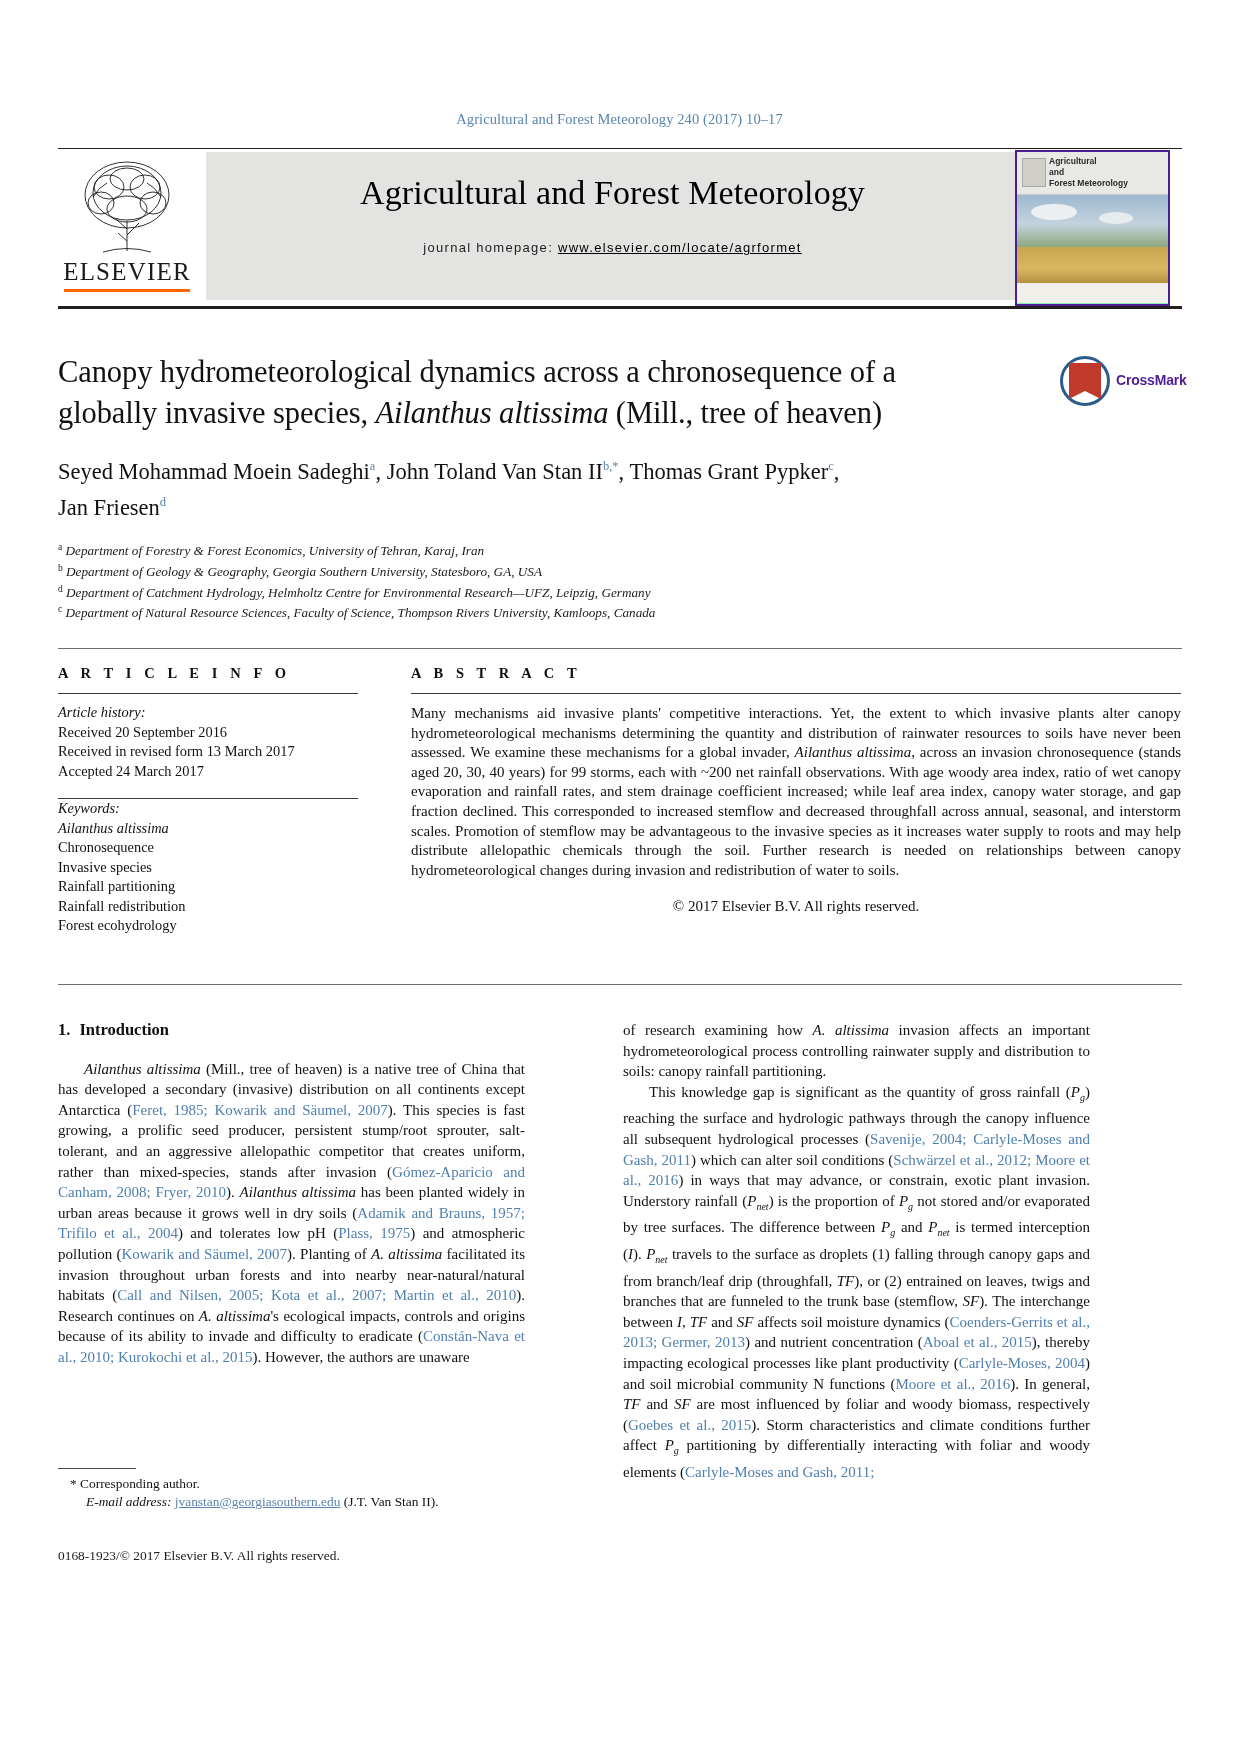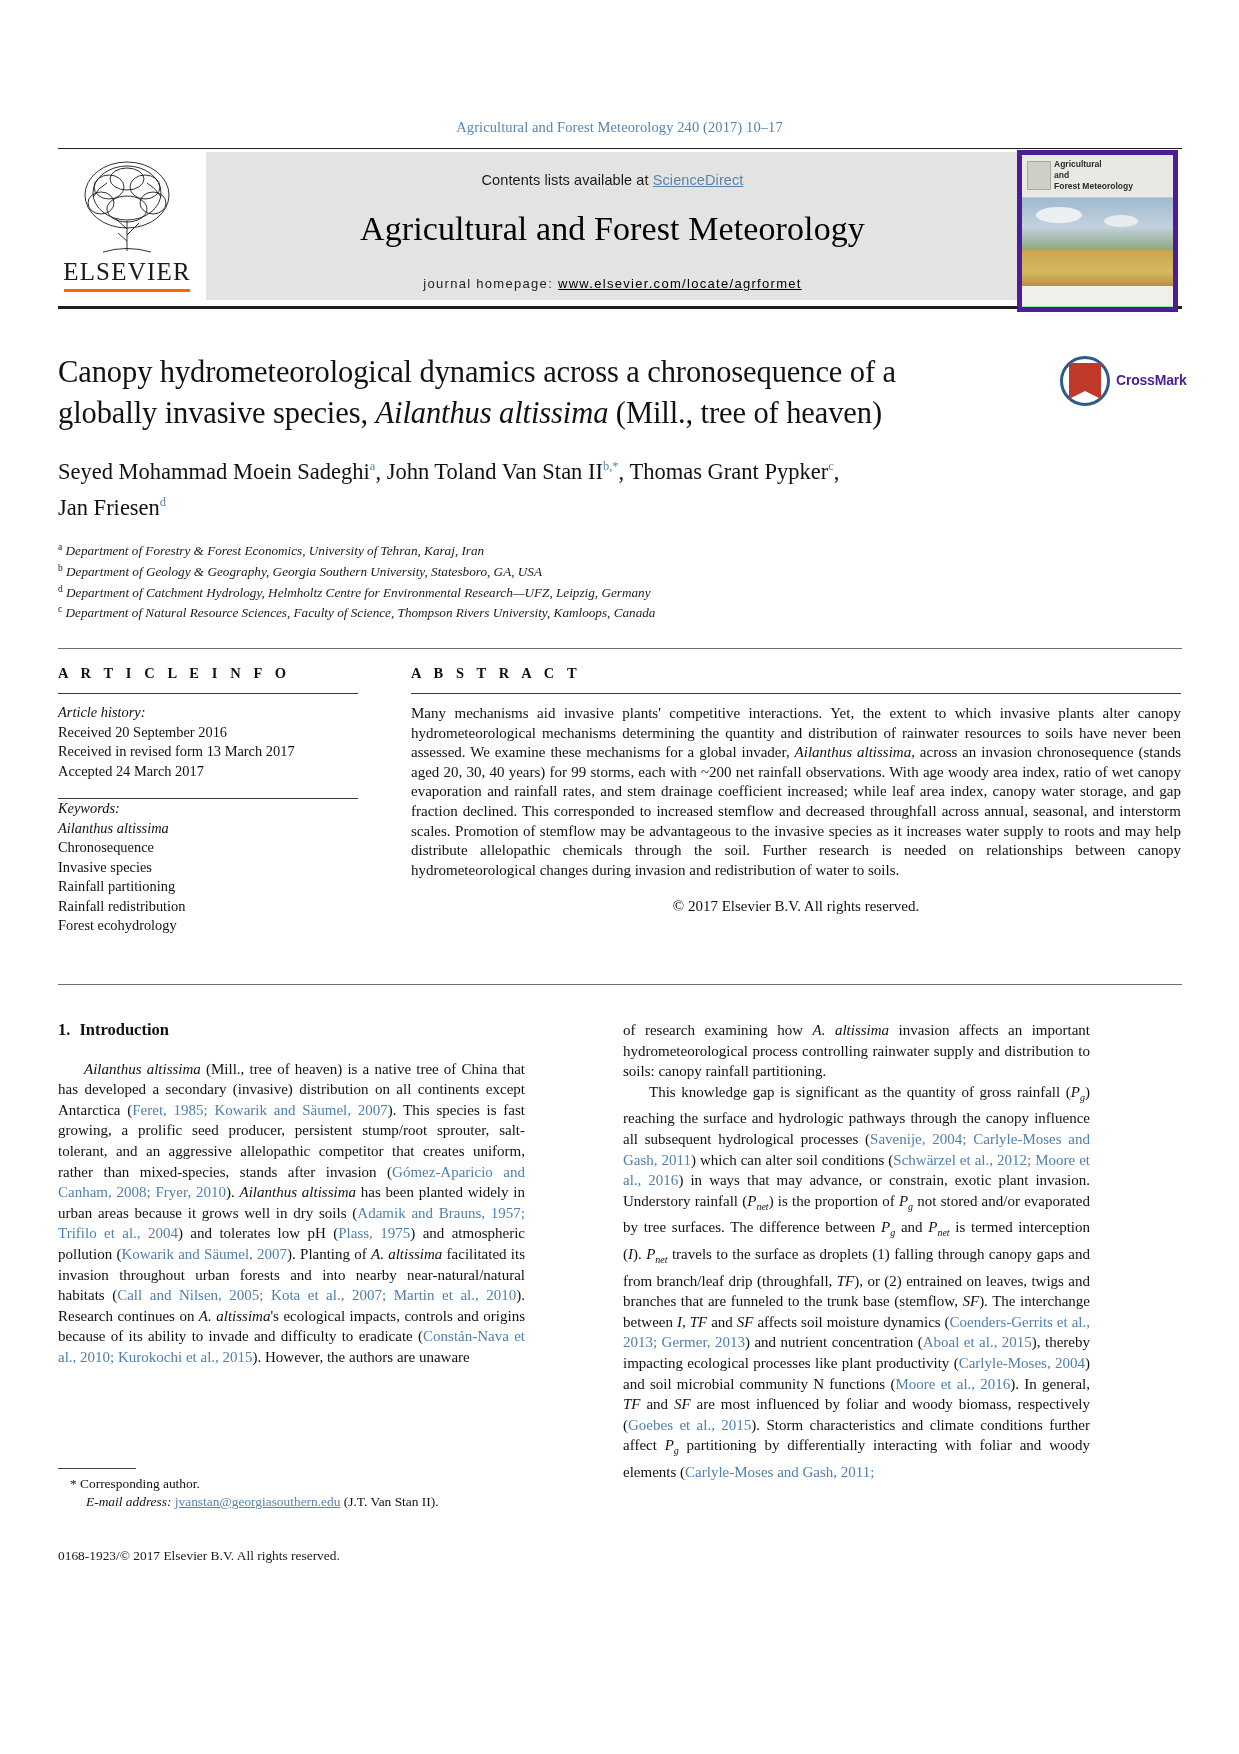--- a/index.html
+++ b/index.html
@@ -19,21 +19,21 @@
     background: #fff;
     overflow: hidden;
   }
 
   .link { color: #5a84ad; }
   .blue { color: #4f7fae; }
 
   
   .runhead {
     position: absolute;
-    top: 119px;
+    top: 111px;
     left: 0;
     width: 100%;
     text-align: center;
     font-size: 14.5px;
     color: #5a84ad;
     letter-spacing: .1px;
   }
 
   
   .masthead-wrap {
@@ -104,25 +104,25 @@
     font-family: "Liberation Sans", sans-serif;
     font-size: 13px;
     letter-spacing: 1.3px;
     margin-top: 28px;
     color: #222;
   }
   .homepage-line .url { color: #000000; letter-spacing: 1.3px; }
 
   .cover-thumb {
     position: absolute;
-    right: 4px;
+    right: 12px;
     top: -2px;
     width: 151px;
     height: 152px;
-    border: 5px solid #4c1d95;
+    border: 2px solid #4c1d95;
     background: #86efac;
     overflow: hidden;
   }
   .cover-head {
     height: 42px;
     background: #e8e8e4;
     border-bottom: 1px solid #c9c9c5;
     position: relative;
   }
   .cover-head-sq {
@@ -398,23 +398,20 @@
               <path d="M20 40 q6 -10 14 -14"></path>
               <path d="M88 40 q-6 -10 -14 -14"></path>
             </g>
           </svg>
         </div>
         <div class="elsevier-word">ELSEVIER</div>
         <div class="elsevier-bar"></div>
       </div>
 
       <div class="grayband">
-        <div class="contents-line">
-          <span>Contents lists available at </span><a href="#" class="link">ScienceDirect</a>
-        </div>
         <div class="journal-title">Agricultural and Forest Meteorology</div>
         <div class="homepage-line">
           <span>journal homepage:</span>
           <a href="#" class="url">www.elsevier.com/locate/agrformet</a>
         </div>
       </div>
 
       <div class="cover-thumb">
         <div class="cover-head">
           <div class="cover-head-sq"></div>

